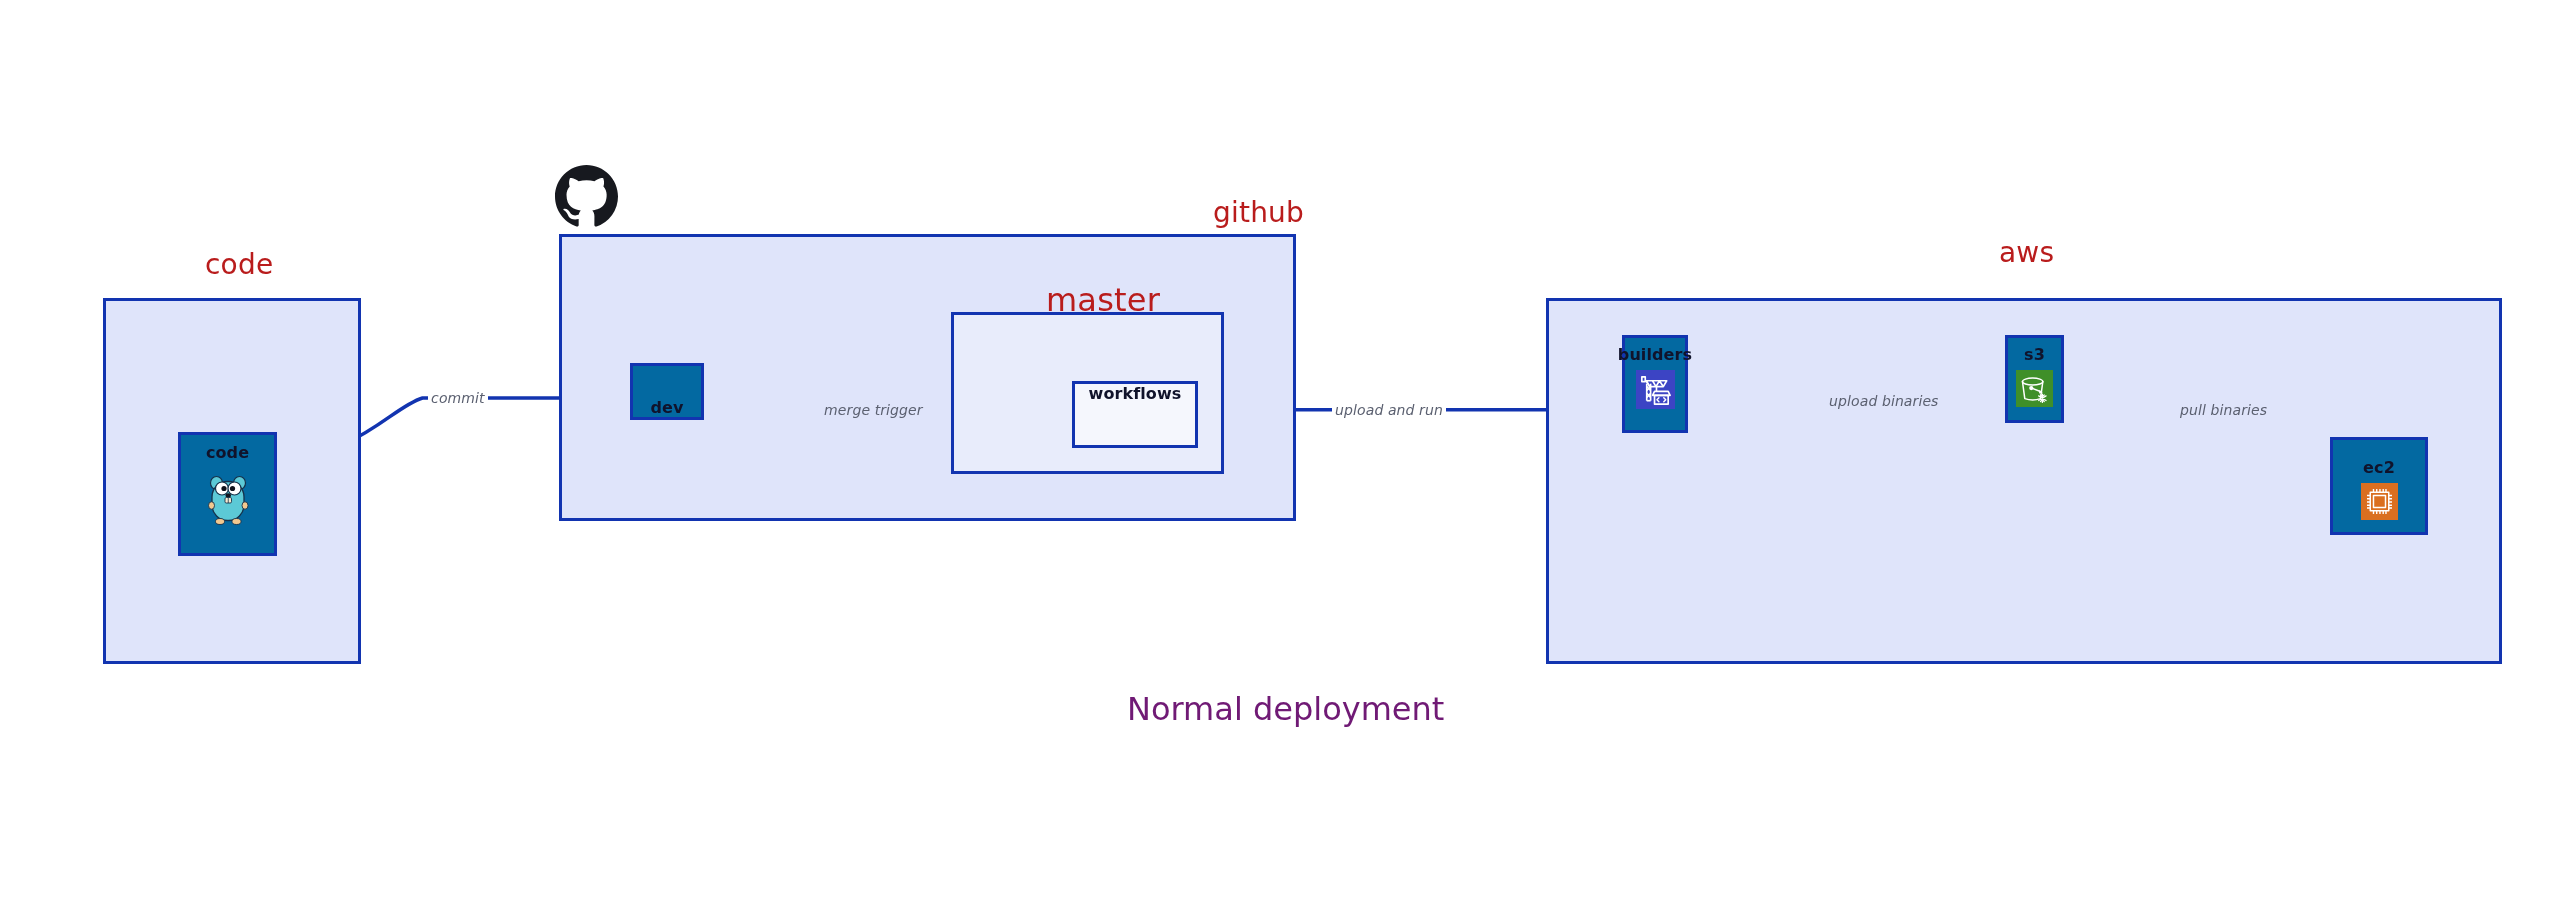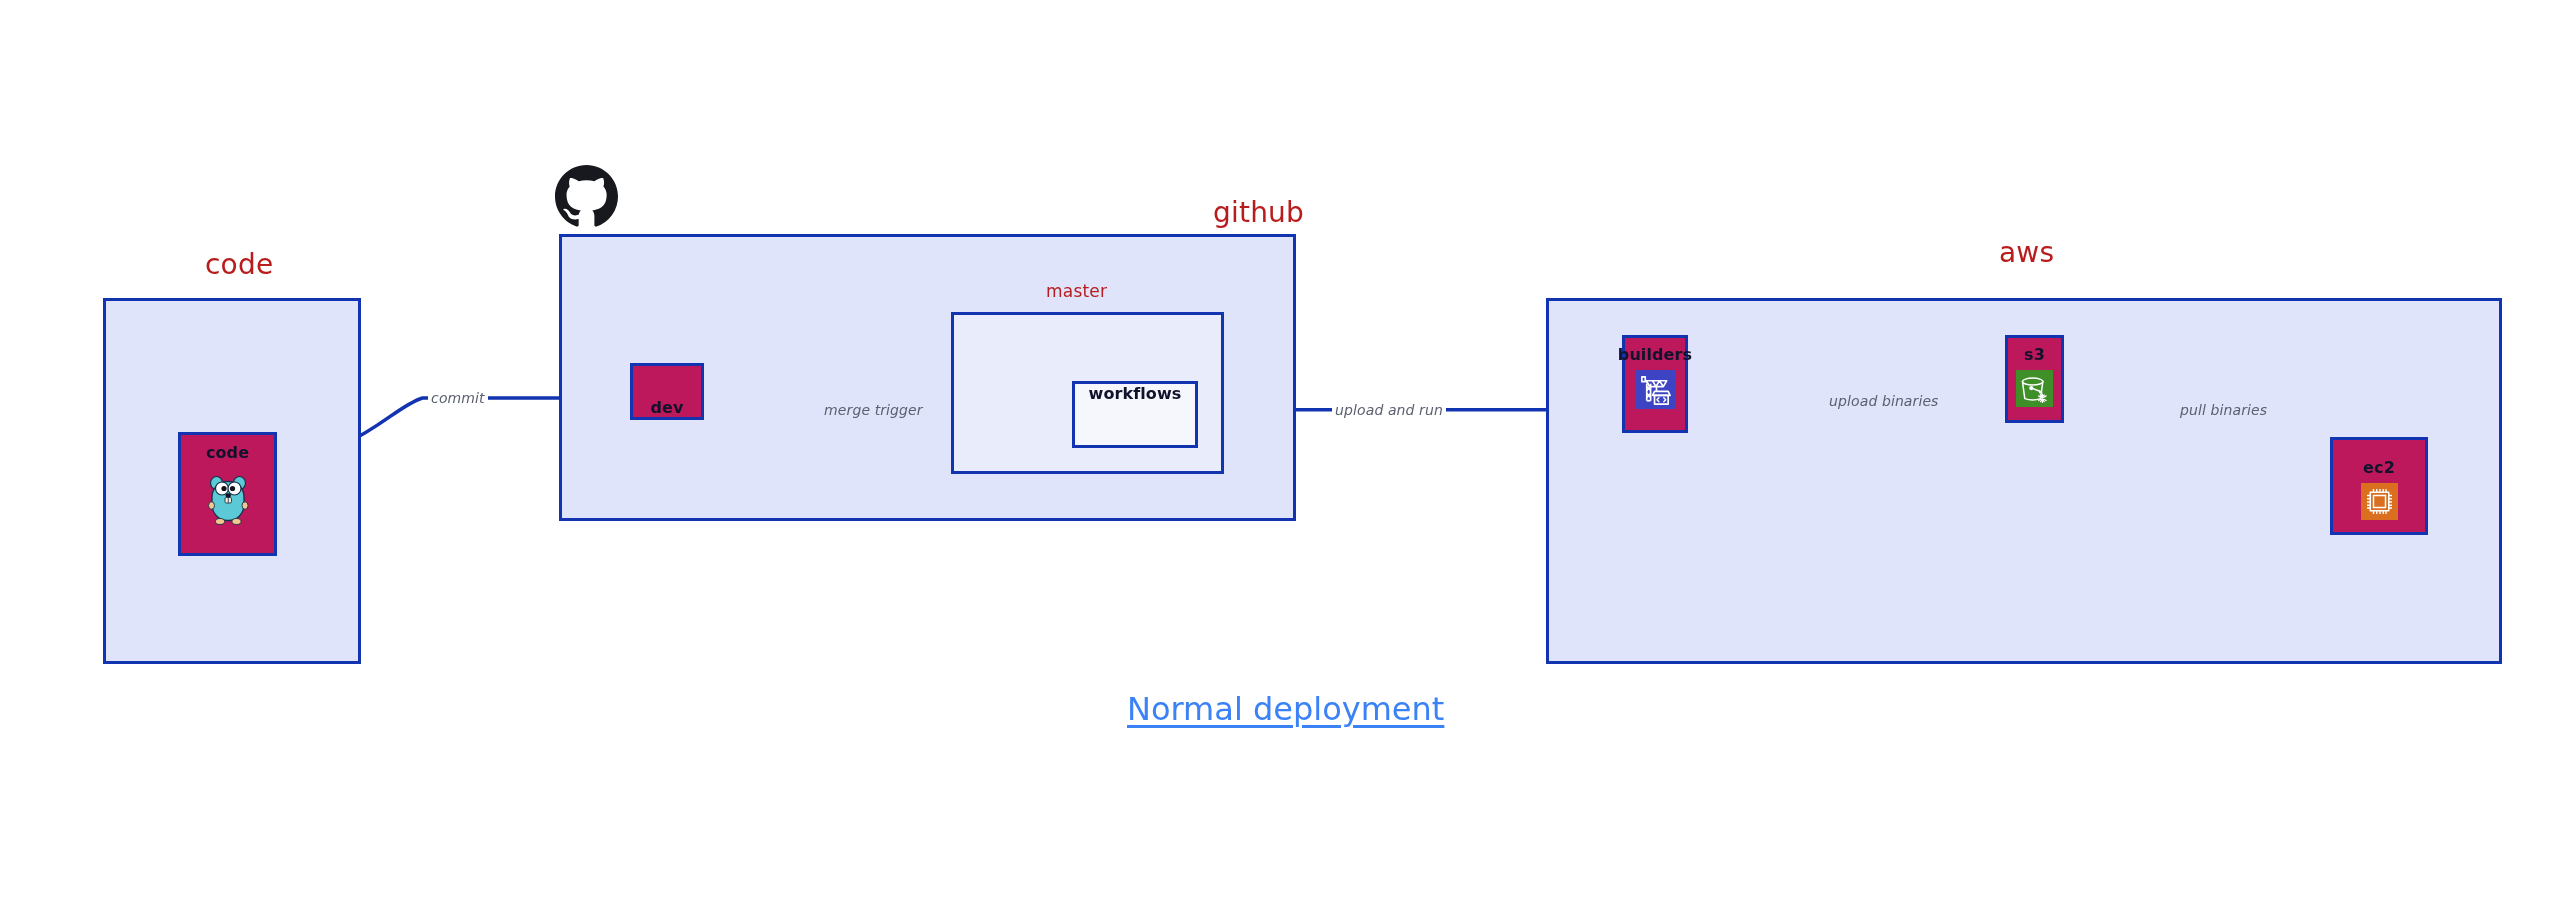--- a/index.html
+++ b/index.html
@@ -30,21 +30,21 @@
     color: #b91c1c;
     font-size: 28px;
     font-weight: 400;
     white-space: nowrap;
     letter-spacing: 0.2px;
   }
   .node {
     position: absolute;
     box-sizing: border-box;
     border: 3.6px solid #1234b0;
-    background: #be185d;
+    background: #0369a1;
     display: flex;
     flex-direction: column;
     align-items: center;
   }
   .node-label {
     color: #10132b;
     font-size: 16px;
     font-weight: 700;
     letter-spacing: 0.1px;
     white-space: nowrap;
@@ -58,24 +58,23 @@
     font-size: 14px;
     font-style: italic;
     white-space: nowrap;
     background: transparent;
     letter-spacing: 0.1px;
   }
   .edge-label.on-white { background: #ffffff; }
   .edge-label.on-outer { background: #dfe4fa; }
   #diagram-title {
     position: absolute;
-    color: #3b82f6;
+    color: #701a75;
     font-size: 32px;
     font-weight: 400;
-    text-decoration: underline;
     text-underline-offset: 5.2px;
     white-space: nowrap;
   }
 </style>
 </head>
 <body>
 
 <svg id="canvas" viewBox="0 0 5054 1750" xmlns="http://www.w3.org/2000/svg">
   <defs>
     <marker id="arrow" viewBox="0 0 12 12" refX="9" refY="6" markerWidth="9" markerHeight="9" orient="auto-start-reverse">
@@ -138,21 +137,21 @@
   </svg>
 </span>
 
 <div class="grp-label" style="left:1213px; top:196px;">github</div>
 <div class="grp" style="left:559px; top:234px; width:737px; height:287px; background:#dfe4fa;"></div>
 
 <div class="node" style="left:630px; top:363px; width:74px; height:57px; justify-content:flex-end;">
   <div class="node-label">dev</div>
 </div>
 
-<div class="grp-label" style="left:1046px; top:281px; font-size:17px;">master</div>
+<div class="grp-label" style="left:1046px; top:281px; font-size:32px;">master</div>
 <div class="grp" style="left:951px; top:312px; width:273px; height:162px; background:#e8ecfb;"></div>
 
 <div class="node" style="left:1024px; top:381px; width:126px; height:67px; background:#f5f7fd;margin-left:48px;">
   <div class="node-label">workflows</div>
 </div>
 
 <div class="grp-label" style="left:1999px; top:236px;">aws</div>
 <div class="grp" style="left:1546px; top:298px; width:956px; height:366px; background:#dfe4fa;"></div>
 
 <div class="node" style="left:1622px; top:335px; width:66px; height:98px; padding-top:7.2px;">

